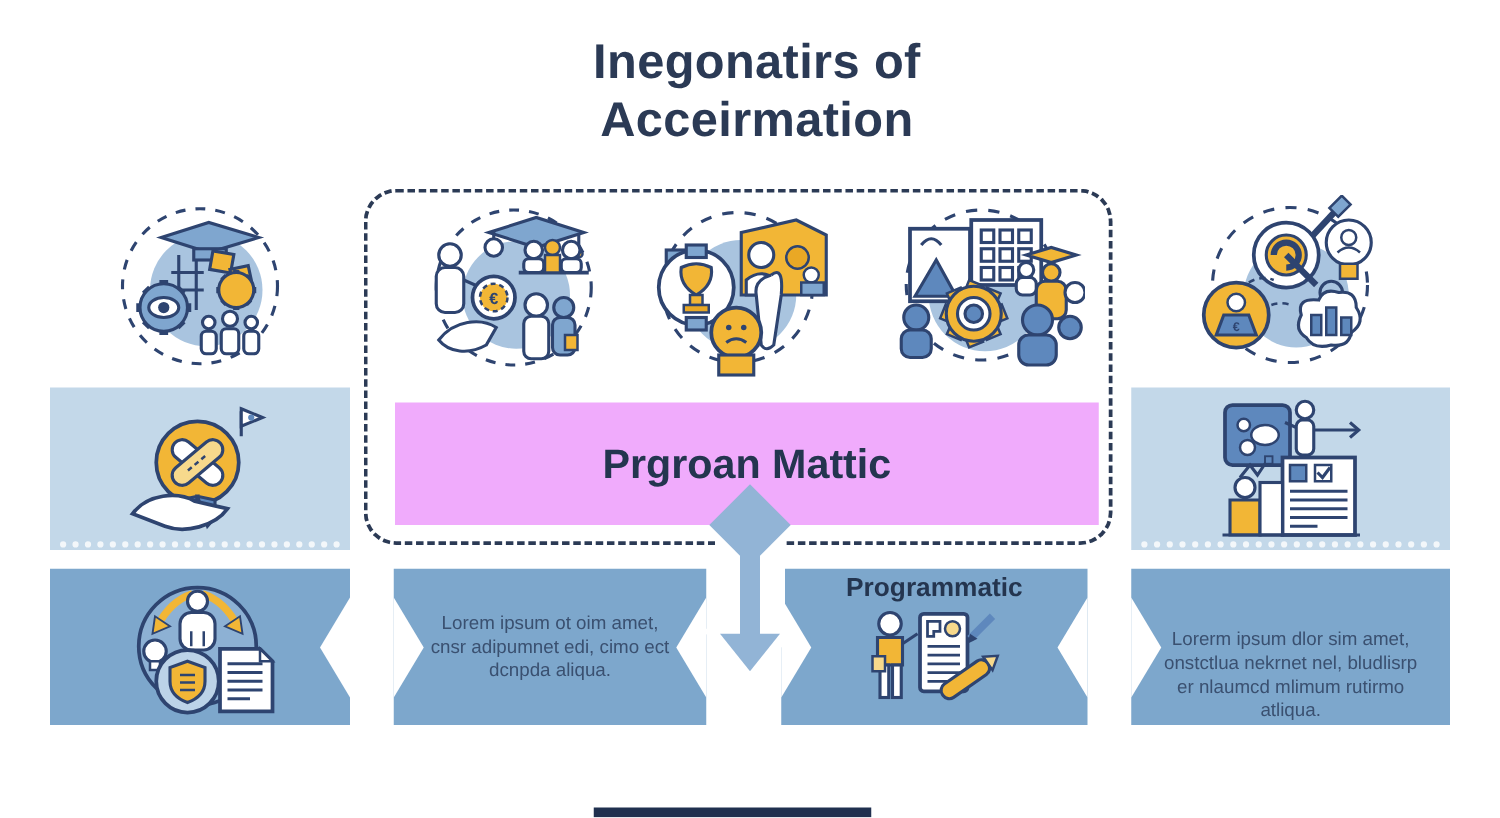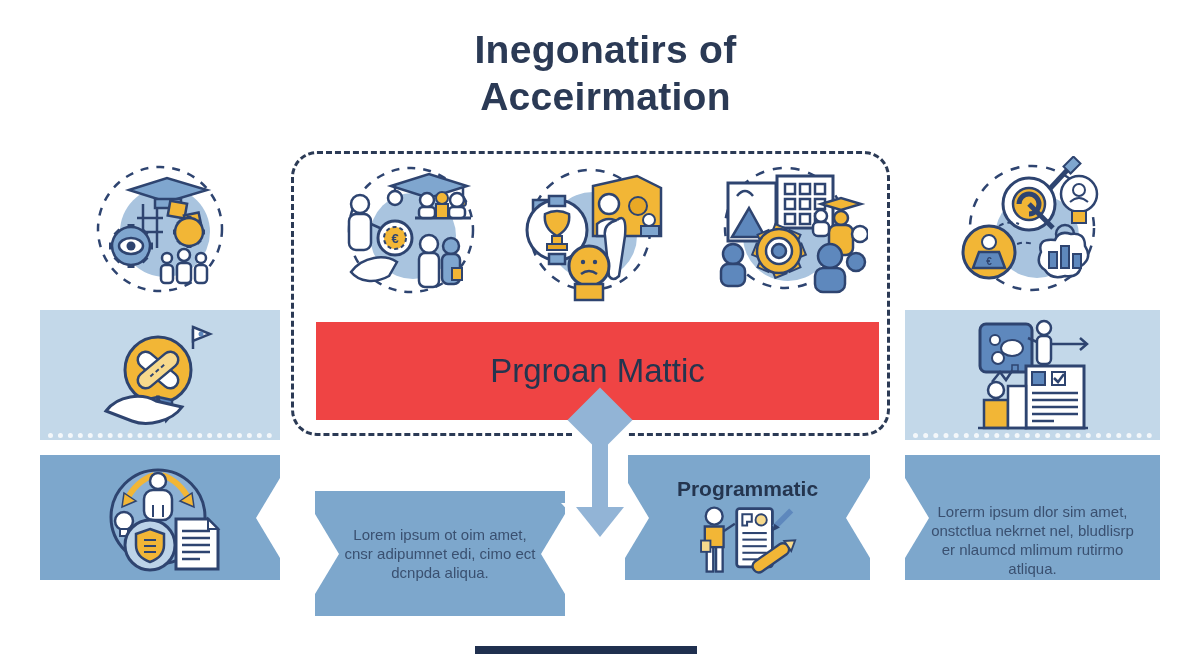--- a/index.html
+++ b/index.html
@@ -3,41 +3,41 @@
 <meta charset="utf-8">
 <style>
   html,body{margin:0;padding:0;background:#fff;}
   .canvas{position:relative;width:1200px;height:654px;background:#ffffff;overflow:hidden;
           font-family:"Liberation Sans",sans-serif;color:#2b3a55;}
   .title{position:absolute;top:26px;left:11px;right:0;text-align:center;
          font-size:39px;font-weight:bold;line-height:47px;color:#2b3a55;letter-spacing:.3px;}
   
   .dashed-frame{position:absolute;left:291px;top:151px;width:599px;height:285px;
                 border:3px dashed #2b3a55;border-radius:26px;box-sizing:border-box;}
-  .banner{position:absolute;left:316px;top:322px;width:563px;height:98px;background:#ef4444;
+  .banner{position:absolute;left:316px;top:322px;width:563px;height:98px;background:#f0abfc;
           display:flex;align-items:center;justify-content:center;
-          font-size:33px;font-weight:normal;color:#24354f;z-index:1;}
+          font-size:33px;font-weight:bold;color:#24354f;z-index:1;}
   
   .side-box{position:absolute;top:310px;height:130px;background:#c3d8e9;
             display:flex;align-items:center;justify-content:center;}
   .side-box::after{content:"";position:absolute;left:8px;right:8px;bottom:2px;
                    border-bottom:5px dotted #ffffff;opacity:.8;}
   .side-left{left:40px;width:240px;}
   .side-right{left:905px;width:255px;}
   
   .bottom-box{position:absolute;top:455px;height:125px;background:#7da7cc;box-sizing:border-box;}
   .notch-l::before{content:"";position:absolute;left:0;top:50%;transform:translateY(-50%);
       width:0;height:0;border-top:40px solid transparent;border-bottom:40px solid transparent;
       border-left:24px solid #ffffff;}
   .notch-r::after{content:"";position:absolute;right:0;top:50%;transform:translateY(-50%);
       width:0;height:0;border-top:40px solid transparent;border-bottom:40px solid transparent;
       border-right:24px solid #ffffff;}
   .box1{left:40px;width:240px;display:flex;align-items:center;justify-content:center;}
-  .box2{left:315px;width:250px;display:flex;align-items:center;justify-content:center;margin-top:36px;}
-  .box3{left:625px;width:245px;display:flex;flex-direction:column;align-items:center;padding-top:22px;}
+  .box2{left:315px;width:250px;display:flex;align-items:center;justify-content:center;}
+  .box3{left:625px;width:245px;display:flex;flex-direction:column;align-items:center;padding-top:4px;}
   .box4{left:905px;width:255px;display:flex;align-items:center;justify-content:center;}
   .lorem{width:196px;text-align:center;font-size:15px;line-height:19px;color:#3a5070;}
   .box4 .lorem{width:216px;margin-top:44px;}
   .prog-label{font-size:21px;font-weight:bold;color:#24354f;margin-bottom:2px;}
   
   .flow-diamond{position:absolute;left:577px;top:397px;width:46px;height:46px;background:#92b4d6;
                 transform:rotate(45deg);z-index:3;}
   .halo-shaft{position:absolute;left:572px;top:424px;width:56px;height:80px;background:#fff;z-index:2;}
   .halo-head{position:absolute;left:561px;top:503px;width:0;height:0;z-index:2;
              border-left:39px solid transparent;border-right:39px solid transparent;border-top:42px solid #fff;}

